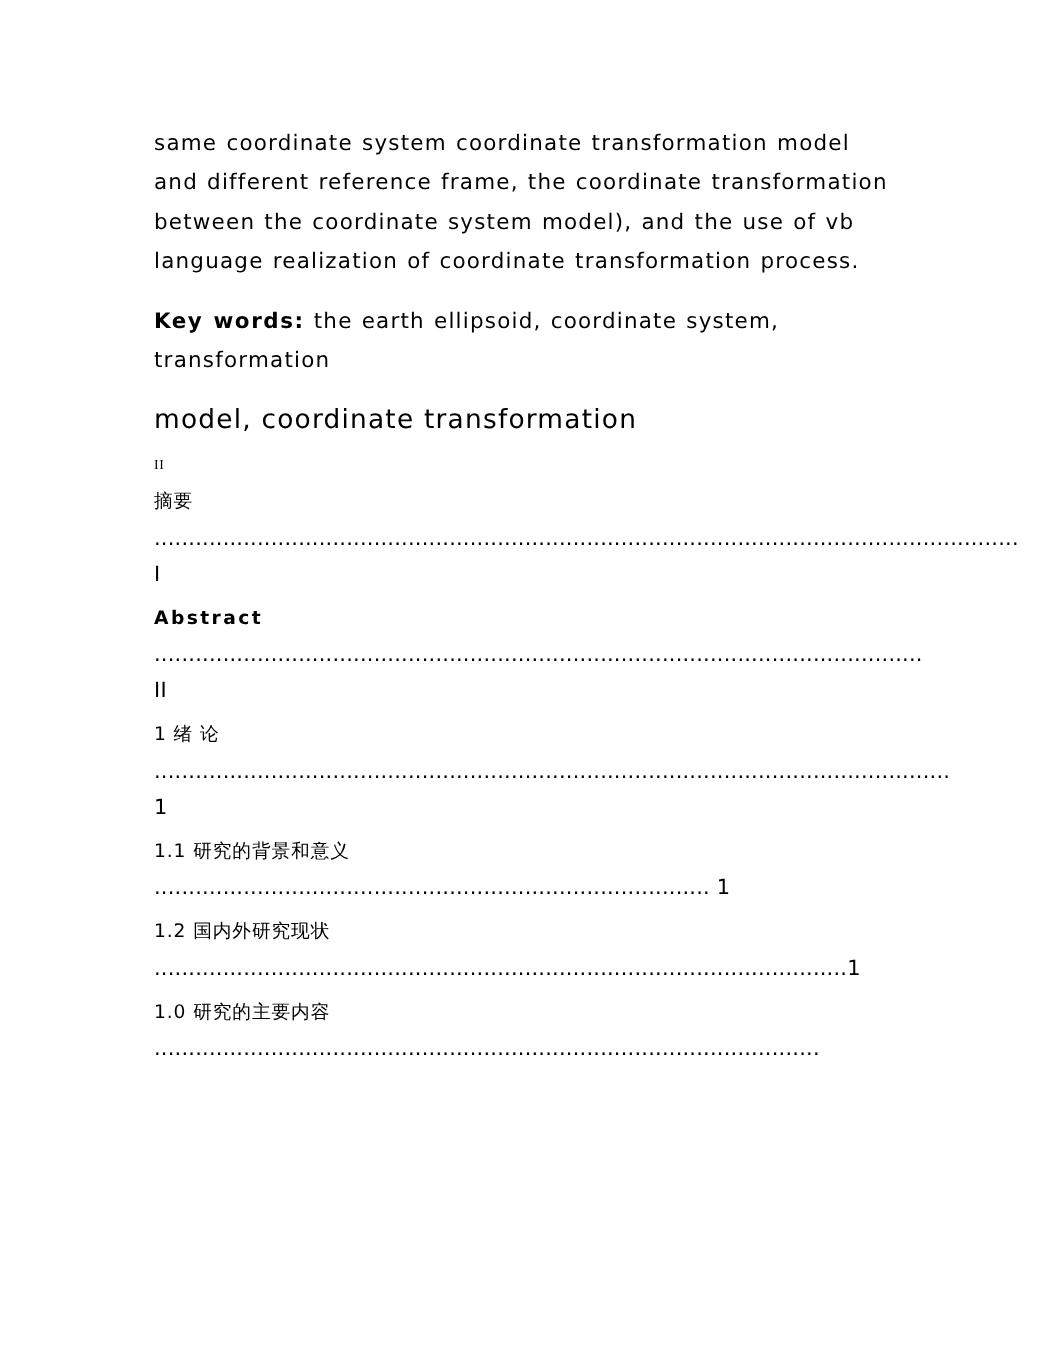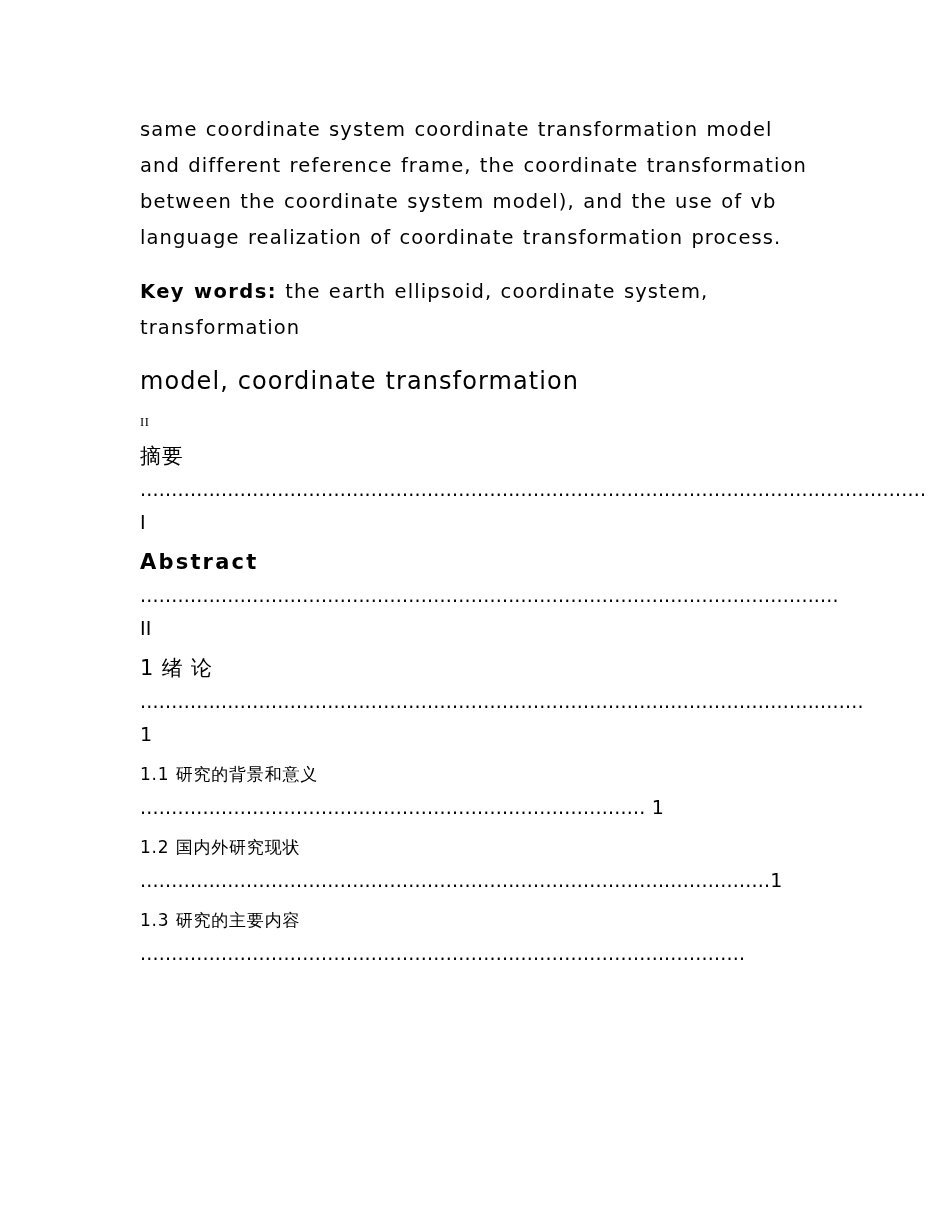--- a/index.html
+++ b/index.html
@@ -54,21 +54,21 @@
     margin-bottom: 6px;
     font-family: "Liberation Serif", serif;
   }
   .toc {
     margin-top: 6px;
   }
   .toc-entry {
     margin-bottom: 6px;
   }
   .toc-title {
-    font-size: 21px;
+    font-size: 17px;
     line-height: 34px;
     letter-spacing: 1.1px;
   }
   .toc-title.bold {
     font-weight: bold;
     letter-spacing: 2.2px;
   }
   .toc-title.cjk {
     letter-spacing: 0.8px;
   }
@@ -123,18 +123,18 @@
       <div class="toc-title cjk">1.1 研究的背景和意义</div>
       <div class="toc-leader">................................................................................. 1</div>
     </div>
 
     <div class="toc-entry indent-1">
       <div class="toc-title cjk">1.2 国内外研究现状</div>
       <div class="toc-leader">.....................................................................................................1</div>
     </div>
 
     <div class="toc-entry indent-1">
-      <div class="toc-title cjk">1.3 研究的主要内容</div>
+      <div class="toc-title cjk">1.0 研究的主要内容</div>
       <div class="toc-leader">.................................................................................................</div>
     </div>
 
   </div>
 </div>
 
 </body></html>

